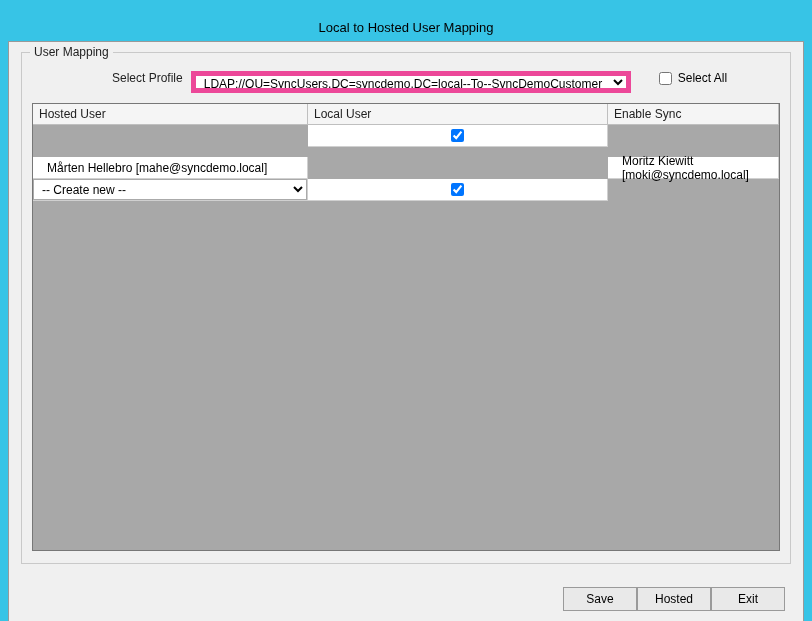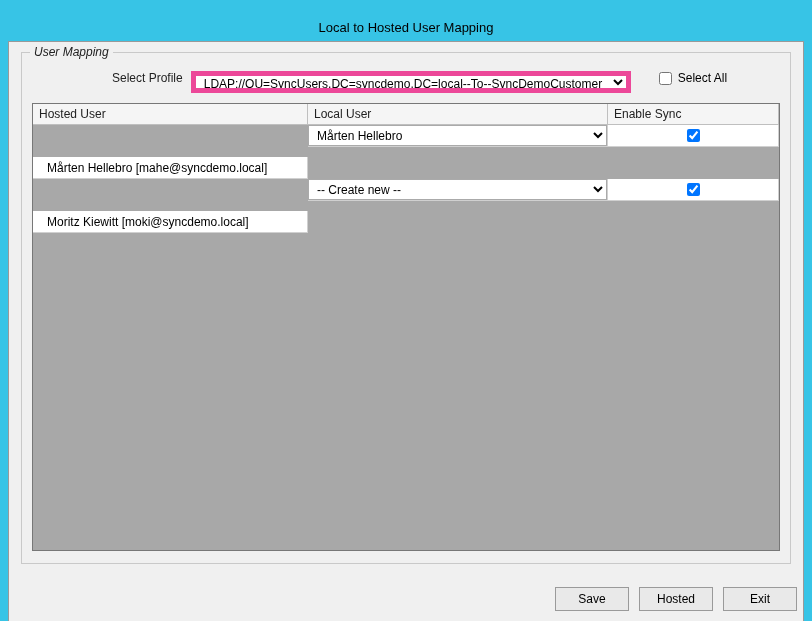--- a/index.html
+++ b/index.html
@@ -42,21 +42,20 @@
     height: 512px;
   }
   .groupbox-label {
     position: absolute;
     top: -8px;
     left: 8px;
     background: #f0f0f0;
     padding: 0 4px;
     font-size: 12px;
     color: #222;
-    font-style: italic;
   }
   .profile-row {
     display: flex;
     align-items: flex-start;
     gap: 8px;
     margin-bottom: 10px;
     padding-left: 80px;
   }
   .profile-row label.lbl {
     font-size: 12px;
@@ -123,24 +122,24 @@
     width: 100%;
     height: 100%;
     display: flex;
     border: 1px solid #aaa;
   }
   .enable-cell {
     justify-content: center;
   }
   .buttons {
     position: absolute;
-    right: 6px;
+    right: 18px;
     bottom: 14px;
     display: flex;
-    gap: 10px;
+    gap: 0;
     padding-left: 36px;
   }
   .btn {
     width: 74px;
     height: 24px;
     background: #e9e9e9;
     border: 1px solid #9a9a9a;
     font-size: 12px;
     cursor: pointer;
   }
@@ -168,27 +167,20 @@
         </div>
       </div>
 
       <div class="grid">
         <div class="grid-inner">
           <div class="grid-header">Hosted User</div>
           <div class="grid-header">Local User</div>
           <div class="grid-header">Enable Sync</div>
 
           <div class="grid-cell text">Mårten Hellebro [mahe@syncdemo.local]</div>
-          <div class="grid-cell">
-            <div class="hosted-wrap">
-              <select class="hosted-select">
-                <option>Mårten Hellebro</option>
-              </select>
-            </div>
-          </div>
           <div class="grid-cell enable-cell">
             <input type="checkbox" checked="" style="">
           </div>
 
           <div class="grid-cell text">Moritz Kiewitt [moki@syncdemo.local]</div>
           <div class="grid-cell">
             <div class="hosted-wrap">
               <select class="hosted-select">
                 <option>-- Create new --</option>
               </select>

